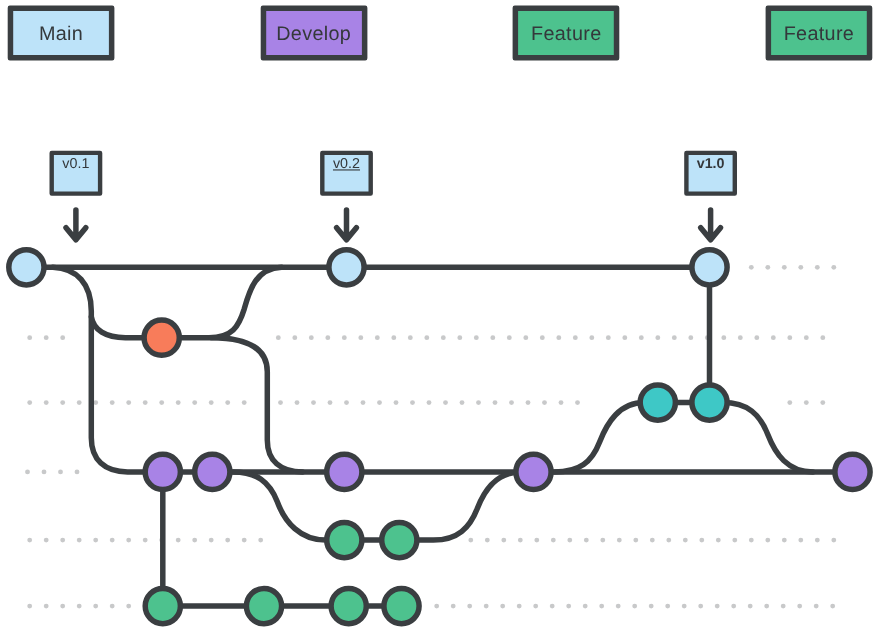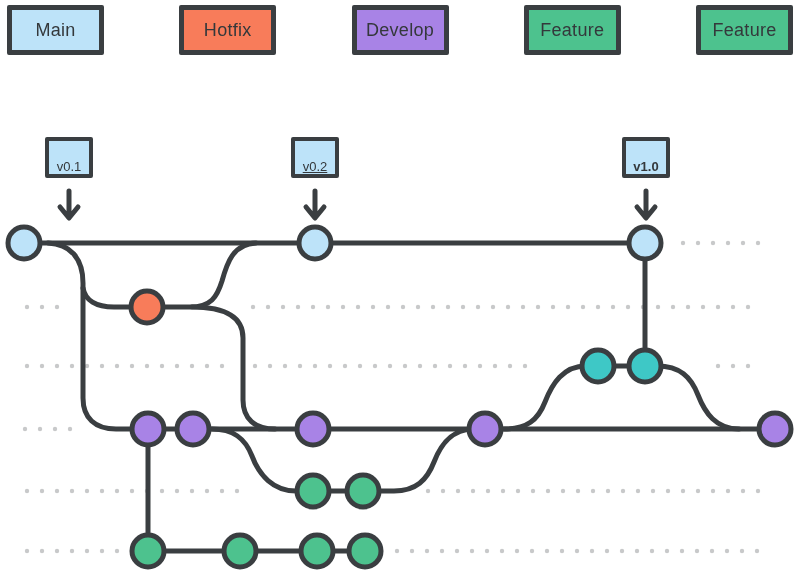--- a/index.html
+++ b/index.html
@@ -16,37 +16,34 @@
   }
   .legend-box {
     width:97px; height:50px; box-sizing:border-box;
     border:5px solid #3A3E41; border-radius:2px;
     display:flex; align-items:center; justify-content:center;
     font-size:18px; letter-spacing:0.3px; color:#34383B;
   }
   .tag {
     position:absolute; top:137px; width:48px; height:41px;
     box-sizing:border-box; border:4px solid #3A3E41; border-radius:2px;
-    display:flex; align-items:flex-end; justify-content:center;
+    display:flex; align-items:flex-start; justify-content:center;
     font-size:13px; color:#34383B;
   }
   .tag-0 { left:45px; }
   .tag-1 { left:291px;text-decoration:underline; }
   .tag-2 { left:622px;font-weight:bold; }
   #graph-svg { position:absolute; left:0; top:0; }
 </style>
 </head>
 <body>
 
 <div class="legend-row">
   <div class="legend-box" style="background: rgb(189, 227, 249);">
       <span>Main</span>
-    </div>
-  <div class="legend-box" style="background: rgb(248, 124, 90);">
-      <span>Hotfix</span>
     </div>
   <div class="legend-box" style="background: rgb(168, 131, 230);">
       <span>Develop</span>
     </div>
   <div class="legend-box" style="background: rgb(77, 194, 142);">
       <span>Feature</span>
     </div>
   <div class="legend-box" style="background: rgb(77, 194, 142);">
       <span>Feature</span>
     </div>

